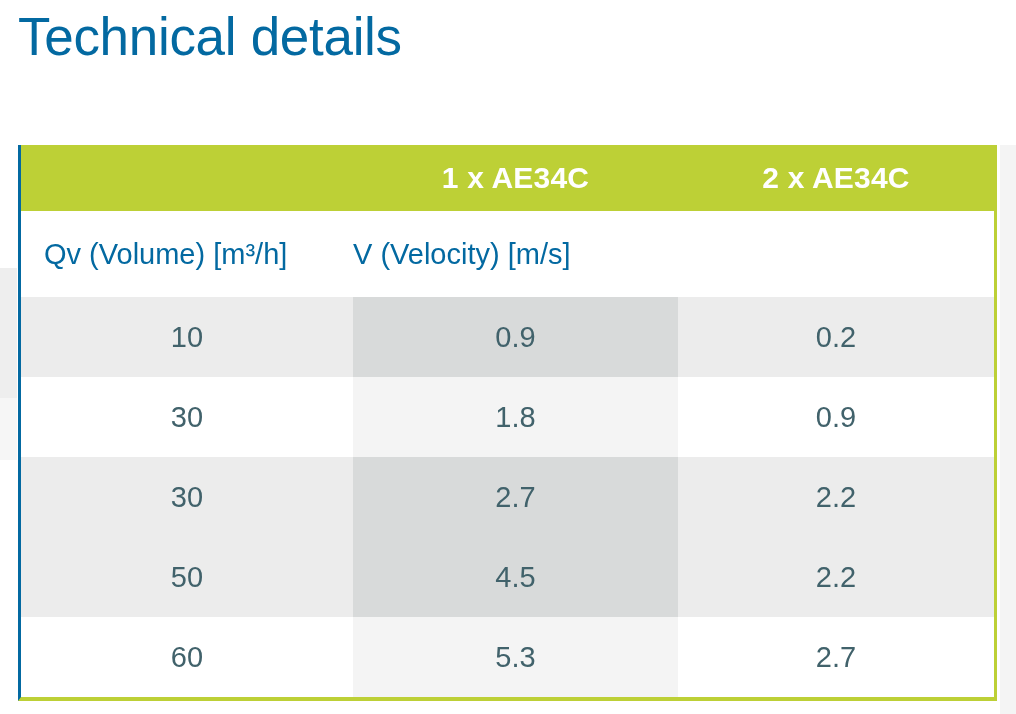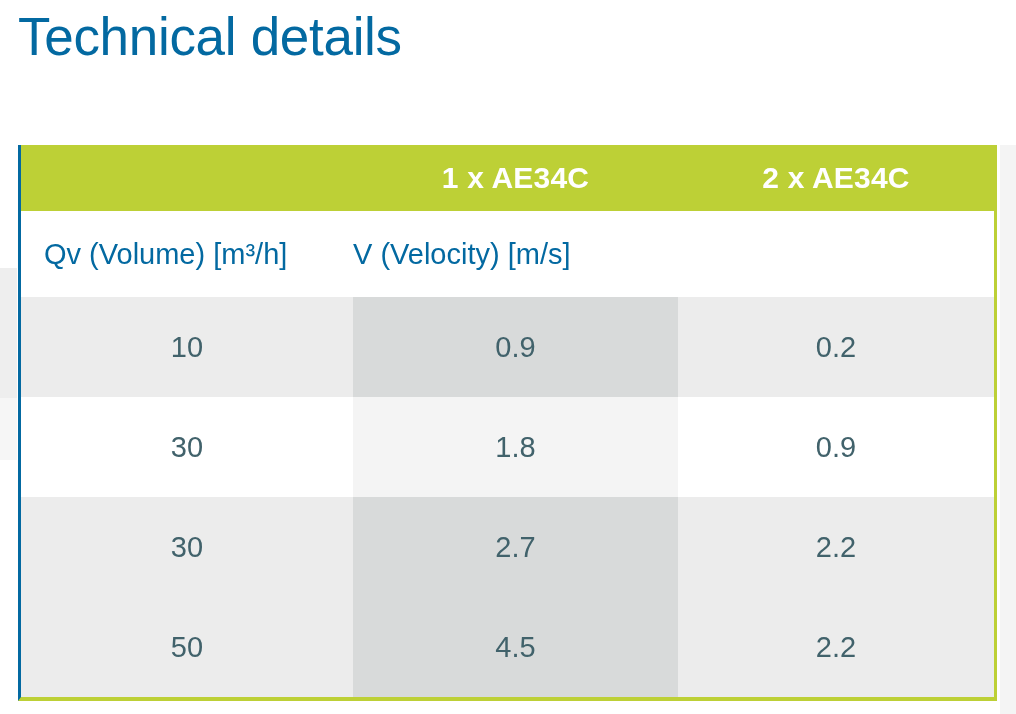--- a/index.html
+++ b/index.html
@@ -167,15 +167,20 @@
       <tr class="data-row odd">
         <td class="cell-outer">30</td>
         <td class="cell-mid">2.7</td>
         <td class="cell-outer">2.2</td>
       </tr>
       <tr class="data-row odd">
         <td class="cell-outer">50</td>
         <td class="cell-mid">4.5</td>
         <td class="cell-outer">2.2</td>
       </tr>
+      <tr class="data-row even">
+        <td class="cell-outer">60</td>
+        <td class="cell-mid">5.3</td>
+        <td class="cell-outer">2.7</td>
+      </tr>
     </tbody>
   </table>
 </div>
 
 </body></html>

